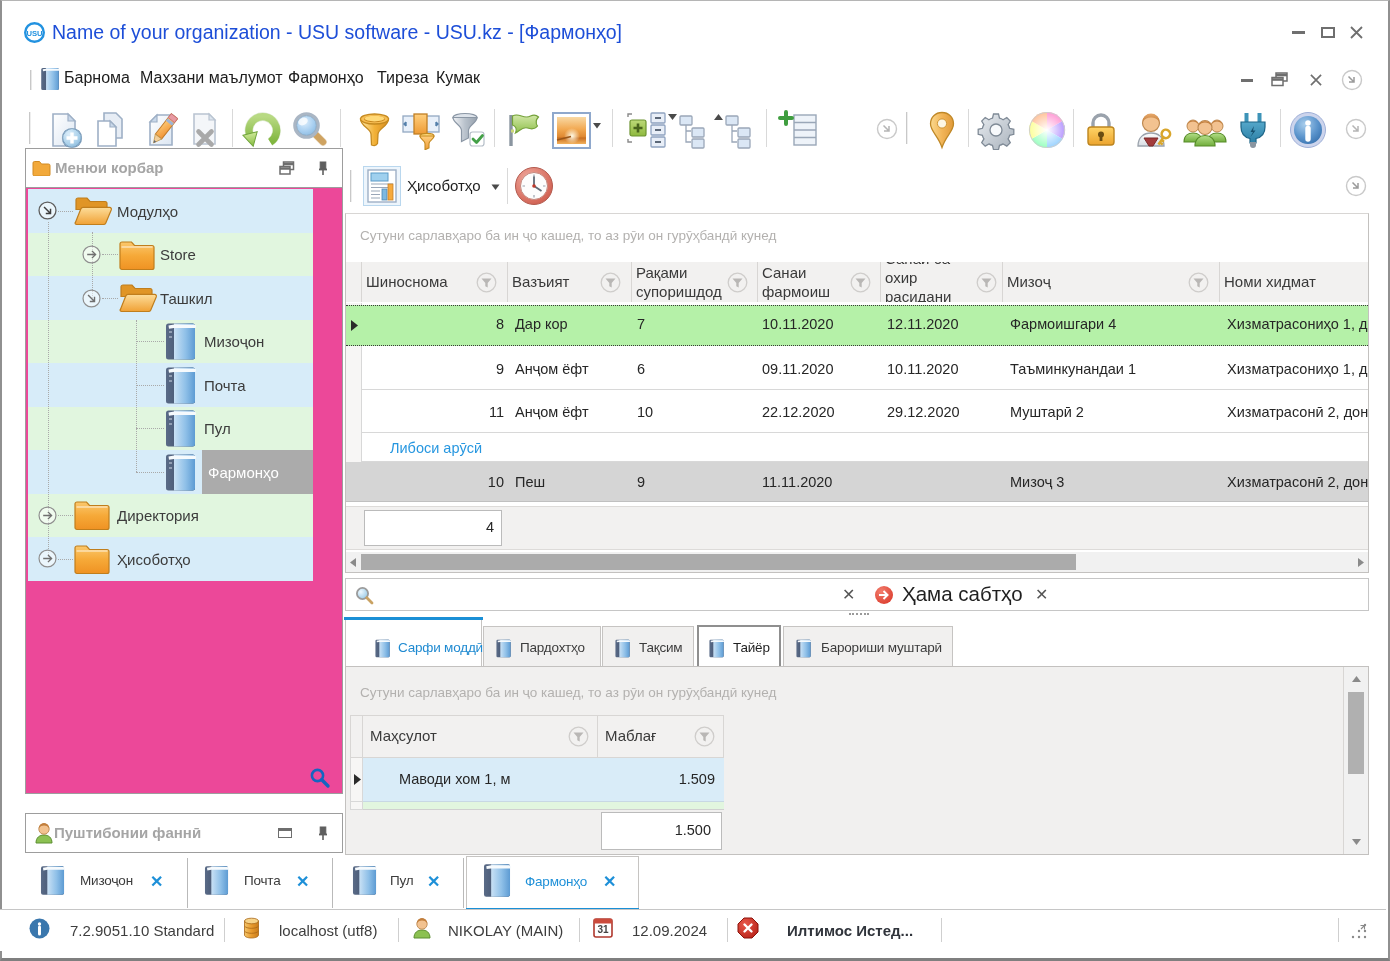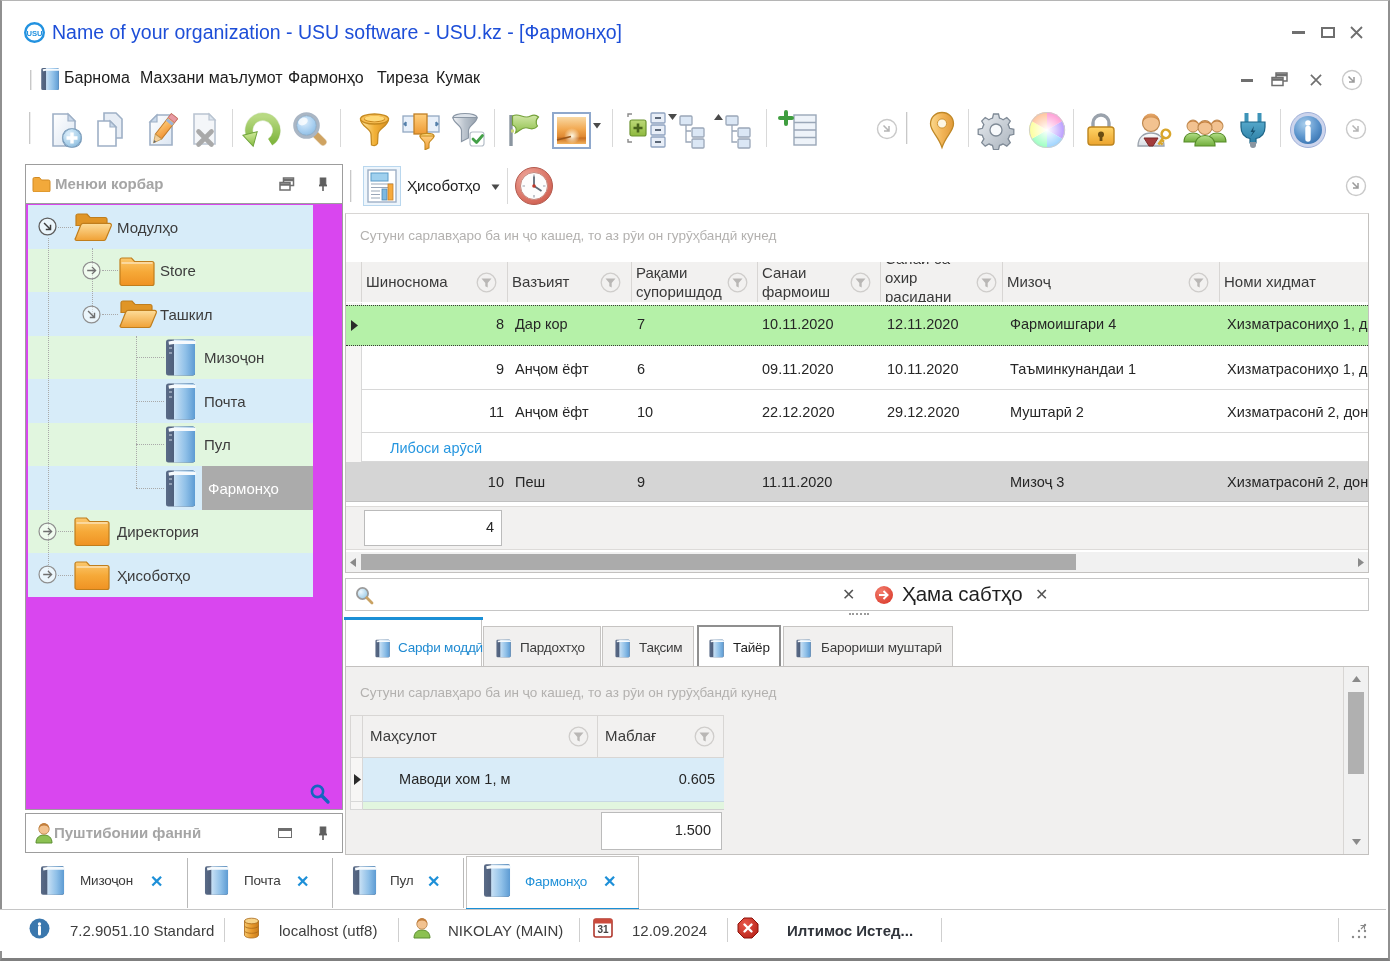--- a/index.html
+++ b/index.html
@@ -11,21 +11,21 @@
 #title{left:24px;top:21px;height:28px;color:#1d4ed8;font-size:19.5px;white-space:nowrap;}
 #title .logo{display:inline-block;vertical-align:-4px;margin-right:7px;}
 
 #menubar{left:0;top:60px;width:1386px;height:40px;}
 .menuitem{position:absolute;top:9px;font-size:16px;color:#1c1c1c;white-space:nowrap;}
 
 #toolbar{left:0;top:100px;width:1386px;height:56px;}
 .tbsep{position:absolute;top:9px;width:1px;height:38px;background:#d9d9d9;}
 .tico{position:absolute;top:10px;}
 
-#lp{left:25px;top:164px;width:318px;height:646px;border:1px solid #9d9d9d;background:#d946ef;}
+#lp{left:25px;top:148px;width:318px;height:646px;border:1px solid #9d9d9d;background:#ec4899;}
 #lp2{left:25px;top:813px;width:318px;height:40px;border:1px solid #9d9d9d;background:#fff;}
 .lph{position:absolute;left:0;top:0;right:0;height:39px;border-bottom:1px solid #9d9d9d;background:#fff;}
 .treerow{position:absolute;left:1px;width:315px;height:44px;}
 .rowblue{background:#d7ecf9;}
 .rowgreen{background:#e1f6df;}
 .tlabel{position:absolute;top:50%;transform:translateY(-50%);font-size:15px;color:#3c3c3c;white-space:nowrap;}
 .dotv{position:absolute;border-left:1px dotted #a9a9a9;width:0;}
 .doth{position:absolute;border-top:1px dotted #a9a9a9;height:0;}
 
 #grid1{left:345px;top:213px;width:1024px;height:360px;border:1px solid #c3c1bf;border-top:1px solid #d8d6d4;background:#fff;overflow:hidden;}
@@ -819,21 +819,21 @@
   <svg class="fico" style="left:348px;top:59px;" width="21" height="21" viewBox="0 0 21 21">
       <circle cx="10.5" cy="10.5" r="9.3" fill="none" stroke="#cfcdcb" stroke-width="1.3"></circle>
       <path d="M5.5 6.5 h10 l-3.8 4.5 v4.5 l-2.4 -1.2 v-3.3 z" fill="#b9b7b5"></path>
     </svg>
   <div class="abs" style="left:4px;top:91px;width:13px;height:44px;background:#f7f6f5;border:1px solid #d8d8d8;border-top:none;"></div>
   <div class="abs" style="left:17px;top:91px;width:361px;height:44px;background:#d9ecf8;border-bottom:1px solid #c8d8e4;"></div>
   <svg class="abs" style="left:7px;top:106px;" width="9" height="13" viewBox="0 0 9 13">
       <path d="M1 1 l7 5.5 L1 12 z" fill="#2b2b2b"></path>
     </svg>
   <div class="cell" style="left:53px;top:104px;">Маводи хом 1, м</div>
-  <div class="cell num" style="left:269px;top:104px;width:100px;">0.605</div>
+  <div class="cell num" style="left:269px;top:104px;width:100px;">1.509</div>
   <div class="abs" style="left:4px;top:135px;width:13px;height:8px;background:#f7f6f5;border:1px solid #d8d8d8;border-top:none;"></div>
   <div class="abs" style="left:17px;top:135px;width:361px;height:8px;background:#e2f6df;border-bottom:1px solid #d0d0d0;"></div>
   <div class="abs" style="left:255px;top:145px;width:121px;height:38px;background:#fff;border:1px solid #bbb;"></div>
   <div class="cell num" style="left:265px;top:155px;width:100px;">1.500</div>
 
   <div class="abs" style="left:997px;top:0;width:1px;height:187px;background:#d8d6d4;"></div>
   <div class="abs" style="left:998px;top:0;width:24px;height:187px;background:#f1f1f1;"></div>
   <svg class="abs" style="left:1005px;top:8px;" width="11" height="8" viewBox="0 0 11 8">
       <path d="M1 7 L5.5 1 L10 7 z" fill="#8a8a8a"></path>
     </svg>

